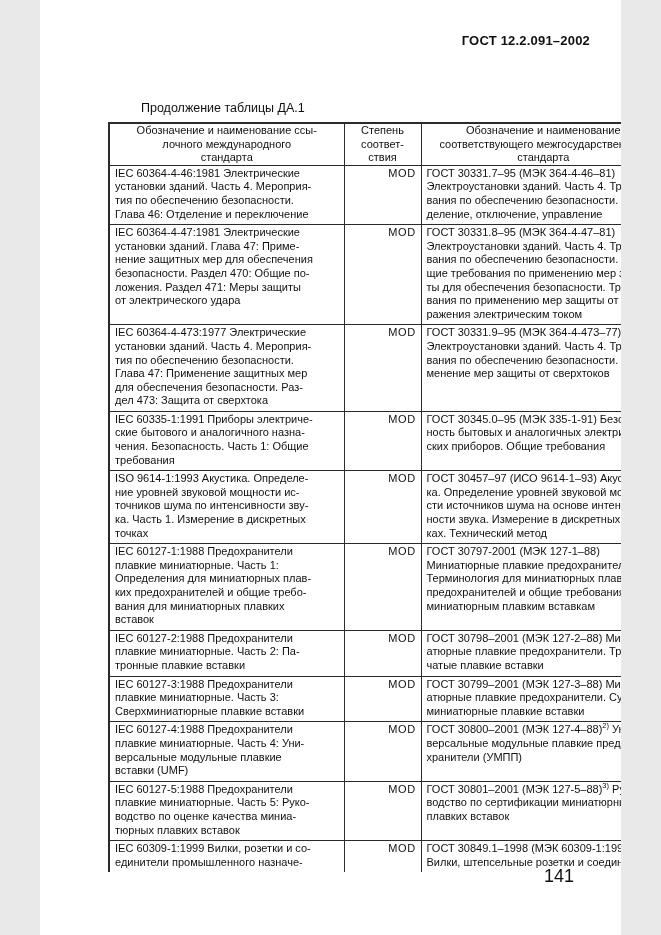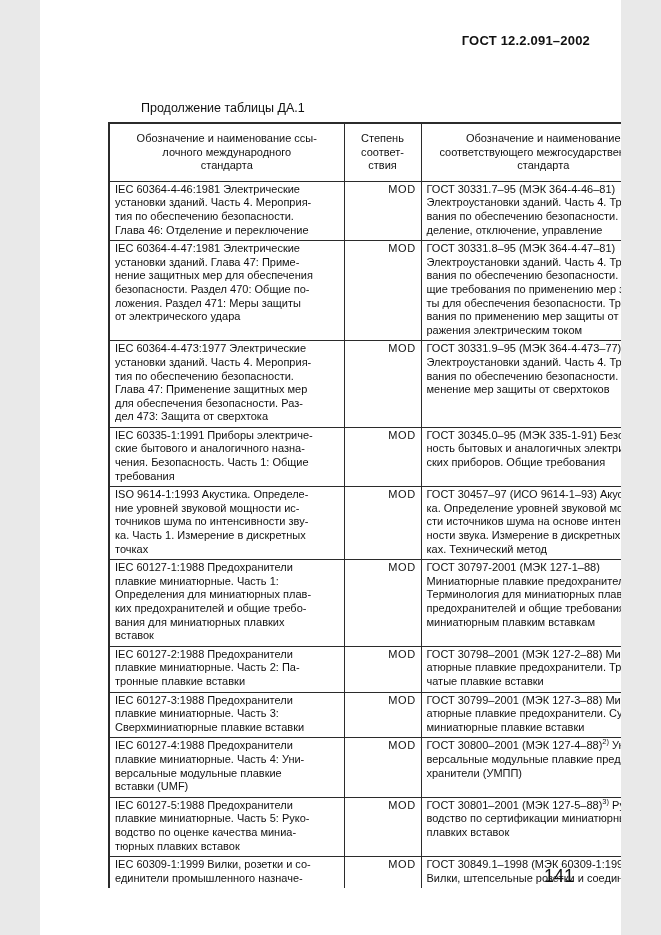--- a/index.html
+++ b/index.html
@@ -46,21 +46,21 @@
     font-size: 11px;
     line-height: 13.6px;
     vertical-align: top;
     white-space: pre-line;
     overflow: hidden;
   }
   .std-table th {
     font-weight: normal;
     text-align: center;
     vertical-align: middle;
-    padding: 8px 3px;
+    padding: 0 3px;
   }
   .std-table td {
     padding: 1px 4px 3px 5px;
     text-align: left;
   }
   .std-table td.cell-degree {
     text-align: center;
     letter-spacing: 0.6px;
     padding-top: 1px;
     padding-left: 43px;

